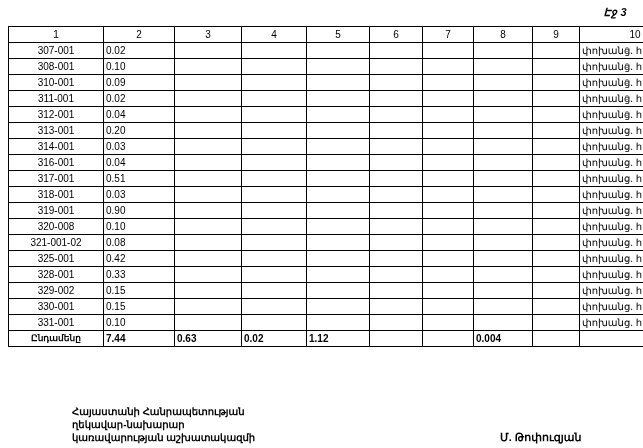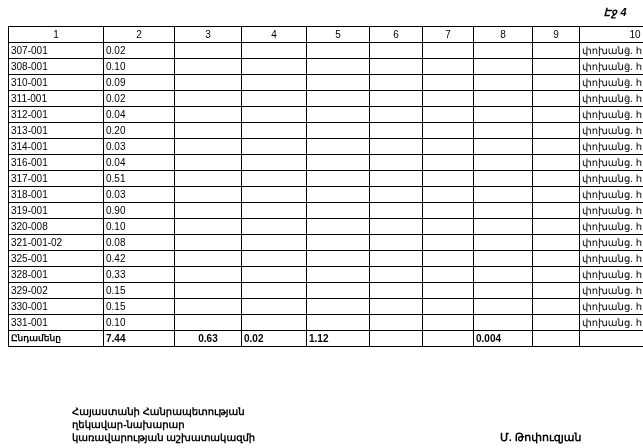--- a/index.html
+++ b/index.html
@@ -50,23 +50,23 @@
     vertical-align: middle;
     line-height: 13px;
     overflow: hidden;
     white-space: nowrap;
   }
   tr.head td {
     text-align: center;
     font-size: 10px;
     height: 15px;
   }
-  td.c-code { width: 90px; text-align: left; padding-left: 4px; }
+  td.c-code { width: 90px; text-align: center; padding-left: 4px; }
   td.c-num  { width: 66px; text-align: left; padding-left: 5px; }
-  td.c-n2   { width: 62px; text-align: center; }
+  td.c-n2   { width: 62px; }
   td.c-n3   { width: 60px; }
   td.c-n4   { width: 58px; }
   td.c-n5   { width: 48px; }
   td.c-n6   { width: 46px; }
   td.c-n7   { width: 54px; }
   td.c-n8   { width: 42px; }
   td.c-note { width: 106px; text-align: left; padding-left: 6px; }
   tr.total td {
     font-weight: bold;
     font-size: 10px;
@@ -109,21 +109,21 @@
     top: 26px;
     font-size: 11px;
     font-weight: bold;
   }
 </style>
 </head>
 <body>
 
 <div class="page">
 
-  <div class="page-label">Էջ 4</div>
+  <div class="page-label">Էջ 3</div>
 
   <div class="table-wrap">
     <table class="doc">
       <thead>
         <tr class="head">
           <td class="c-code">1</td>
           <td class="c-num">2</td>
           <td class="c-n2">3</td>
           <td class="c-n3">4</td>
           <td class="c-n4">5</td>

